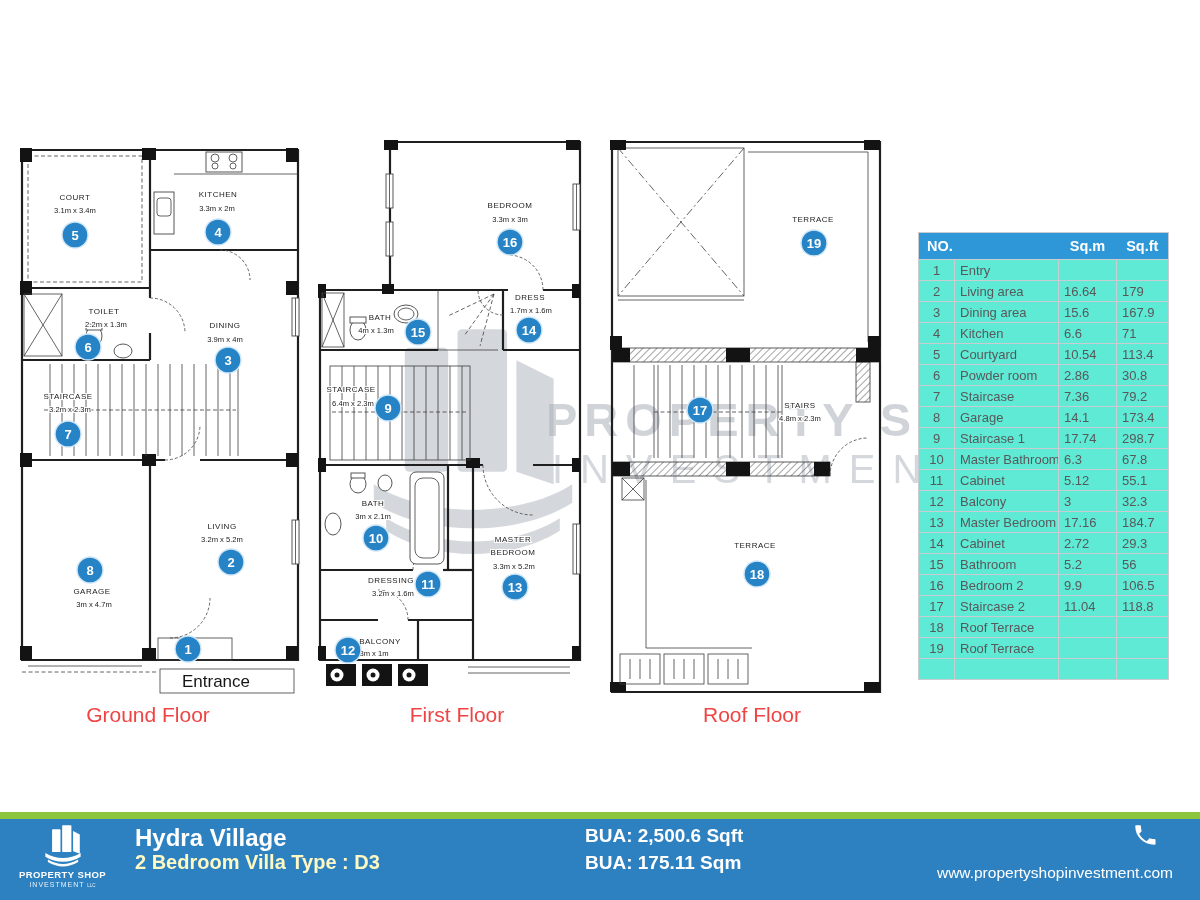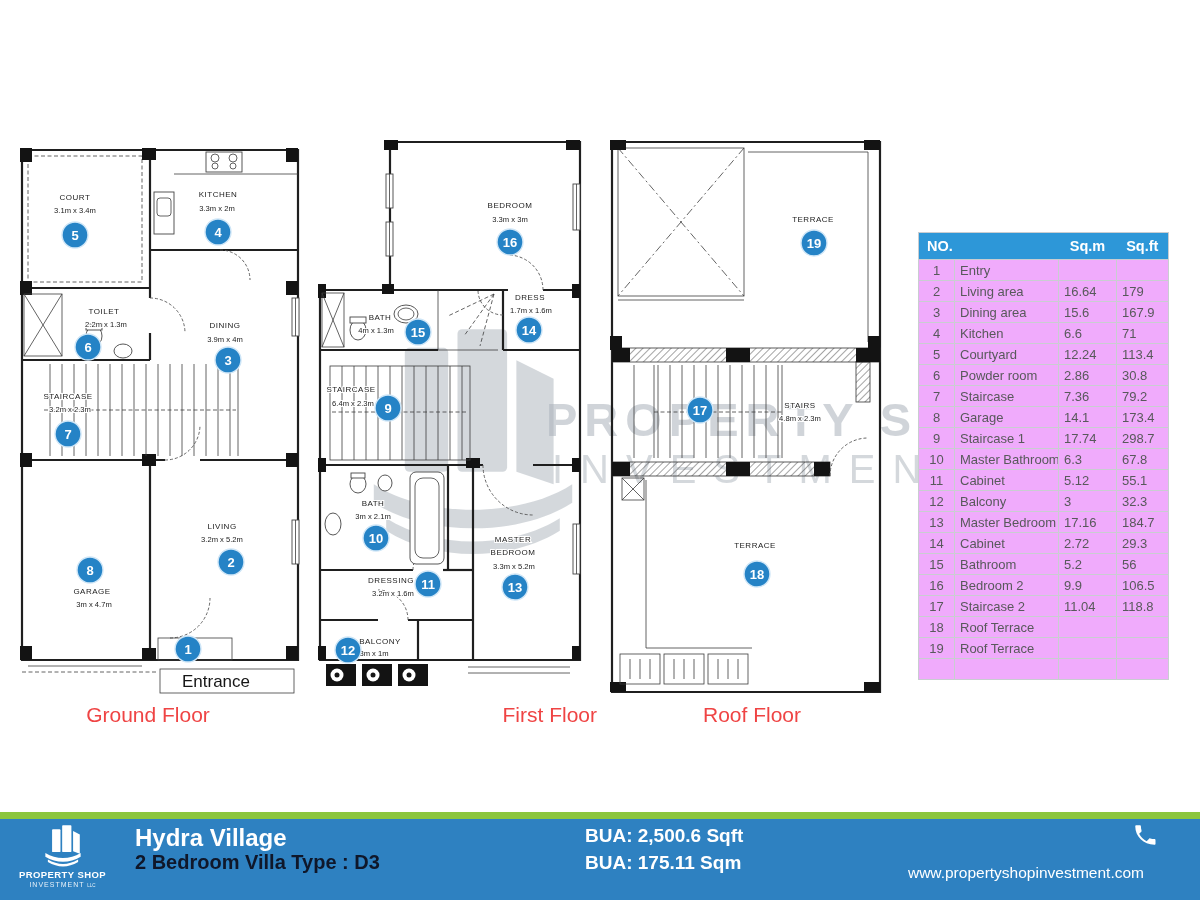--- a/index.html
+++ b/index.html
@@ -24,43 +24,43 @@
   .plan text{font-family:"Liberation Sans",sans-serif;}
   .rm{font-size:8px;font-weight:500;letter-spacing:.5px;fill:#1b1b1b;text-anchor:middle;
       paint-order:stroke;stroke:#fff;stroke-width:2.2px;}
   .dim{font-size:7.6px;fill:#1b1b1b;text-anchor:middle;paint-order:stroke;stroke:#fff;stroke-width:2.2px;}
   .mkc{fill:#2583C6;stroke:#cfe6f7;stroke-width:1.4;}
   .mkt{font-size:13px;font-weight:700;fill:#fff;text-anchor:middle;}
   .ent{font-size:17px;fill:#161616;text-anchor:middle;}
   .floor-title{position:absolute;top:703px;z-index:1;font-size:21px;color:#ef4444;text-align:center;}
   
   .area-table{position:absolute;left:918px;top:232px;z-index:2;border-collapse:collapse;
-              table-layout:fixed;width:250px;background:#f0abfc;}
+              table-layout:fixed;width:250px;background:#5eead4;}
   .area-table th{background:#2D97D8;color:#fff;font-size:14.5px;font-weight:700;height:26px;padding:0;}
   .area-table th.h-no{text-align:left;padding-left:8px;}
   .area-table td{border:1px solid #c9cdd1;font-size:13px;color:#58595b;height:20px;
                  padding:0 0 0 5px;white-space:nowrap;overflow:hidden;}
   .area-table td.c-no{text-align:center;padding:0;}
   .area-table{border:1px solid #c9cdd1;}
   
   .footer{position:absolute;left:0;top:812px;width:1200px;height:88px;background:#2E81C1;z-index:3;}
   .footer-green{position:absolute;left:0;top:0;width:1200px;height:7px;background:#8CC63E;}
   .logo-art{position:absolute;left:42px;top:12px;}
   .logo-brand{position:absolute;left:10px;top:57px;width:105px;text-align:center;color:#fff;
               font-size:9.5px;font-weight:700;letter-spacing:.4px;white-space:nowrap;}
   .logo-sub{position:absolute;left:10px;top:69px;width:105px;text-align:center;color:#e8f1f8;
             font-size:7px;letter-spacing:1px;}
   .logo-llc{font-size:4.5px;letter-spacing:0;}
   .f-project{position:absolute;left:135px;top:12px;color:#fff;font-size:24px;font-weight:700;}
-  .f-unit{position:absolute;left:135px;top:39px;color:#0f172a;font-size:20px;font-weight:700;}
+  .f-unit{position:absolute;left:135px;top:39px;color:#fef9c3;font-size:20px;font-weight:700;}
   .f-sqft{position:absolute;left:585px;top:13px;color:#fff;font-size:19px;font-weight:600;}
   .f-sqm{position:absolute;left:585px;top:40px;color:#fff;font-size:19px;font-weight:600;}
   .f-phone{position:absolute;right:42px;top:10px;color:#fff;font-size:31px;font-weight:700;
            display:flex;align-items:center;gap:8px;}
-  .f-web{position:absolute;right:56px;top:52px;color:#fff;font-size:15.5px;font-weight:400;}
+  .f-web{position:absolute;right:27px;top:52px;color:#fff;font-size:15.5px;font-weight:400;}
 </style>
 </head>
 <body>
 
 <div id="screen">
 
   <div class="wm">
     <svg width="310" height="250" viewBox="0 0 100 80" style="position:absolute;left:318px;top:322px;">
       <g fill="rgba(170,177,186,.5)">
         <rect x="28" y="8" width="14" height="40" rx="1.5"></rect>
@@ -376,21 +376,21 @@
     </g>
     <g>
       <text class="rm" x="62" y="504">BALCONY</text>
       <text class="dim" x="56" y="516">3m x 1m</text>
     </g>
     <g>
       <circle class="mkc" cx="30" cy="510" r="13"></circle>
         <text class="mkt" x="30" y="514.5">12</text>
     </g>
   </svg>
-  <div class="floor-title" style="left:317px;width:280px;text-align:right;">First Floor</div>
+  <div class="floor-title" style="left:317px;width:280px;">First Floor</div>
 
   <svg class="plan" style="left:610px;top:140px;" width="272" height="556" viewBox="0 0 272 556">
     <defs>
       <pattern id="hp3" width="5" height="5" patternTransform="rotate(45)" patternUnits="userSpaceOnUse">
         <line x1="0" y1="0" x2="0" y2="5" stroke="#4a4a4a" stroke-width="1"></line>
       </pattern>
     </defs>
     <g>
       <path class="wall" d="M2 2 H270 V552 H2 Z"></path>
       <rect class="thin" x="8" y="8" width="126" height="148"></rect>
@@ -517,21 +517,21 @@
         <tr>
           <td class="c-no">4</td>
           <td>Kitchen</td>
           <td>6.6</td>
           <td>71</td>
         </tr>
 
         <tr>
           <td class="c-no">5</td>
           <td>Courtyard</td>
-          <td>12.24</td>
+          <td>10.54</td>
           <td>113.4</td>
         </tr>
 
         <tr>
           <td class="c-no">6</td>
           <td>Powder room</td>
           <td>2.86</td>
           <td>30.8</td>
         </tr>
 

